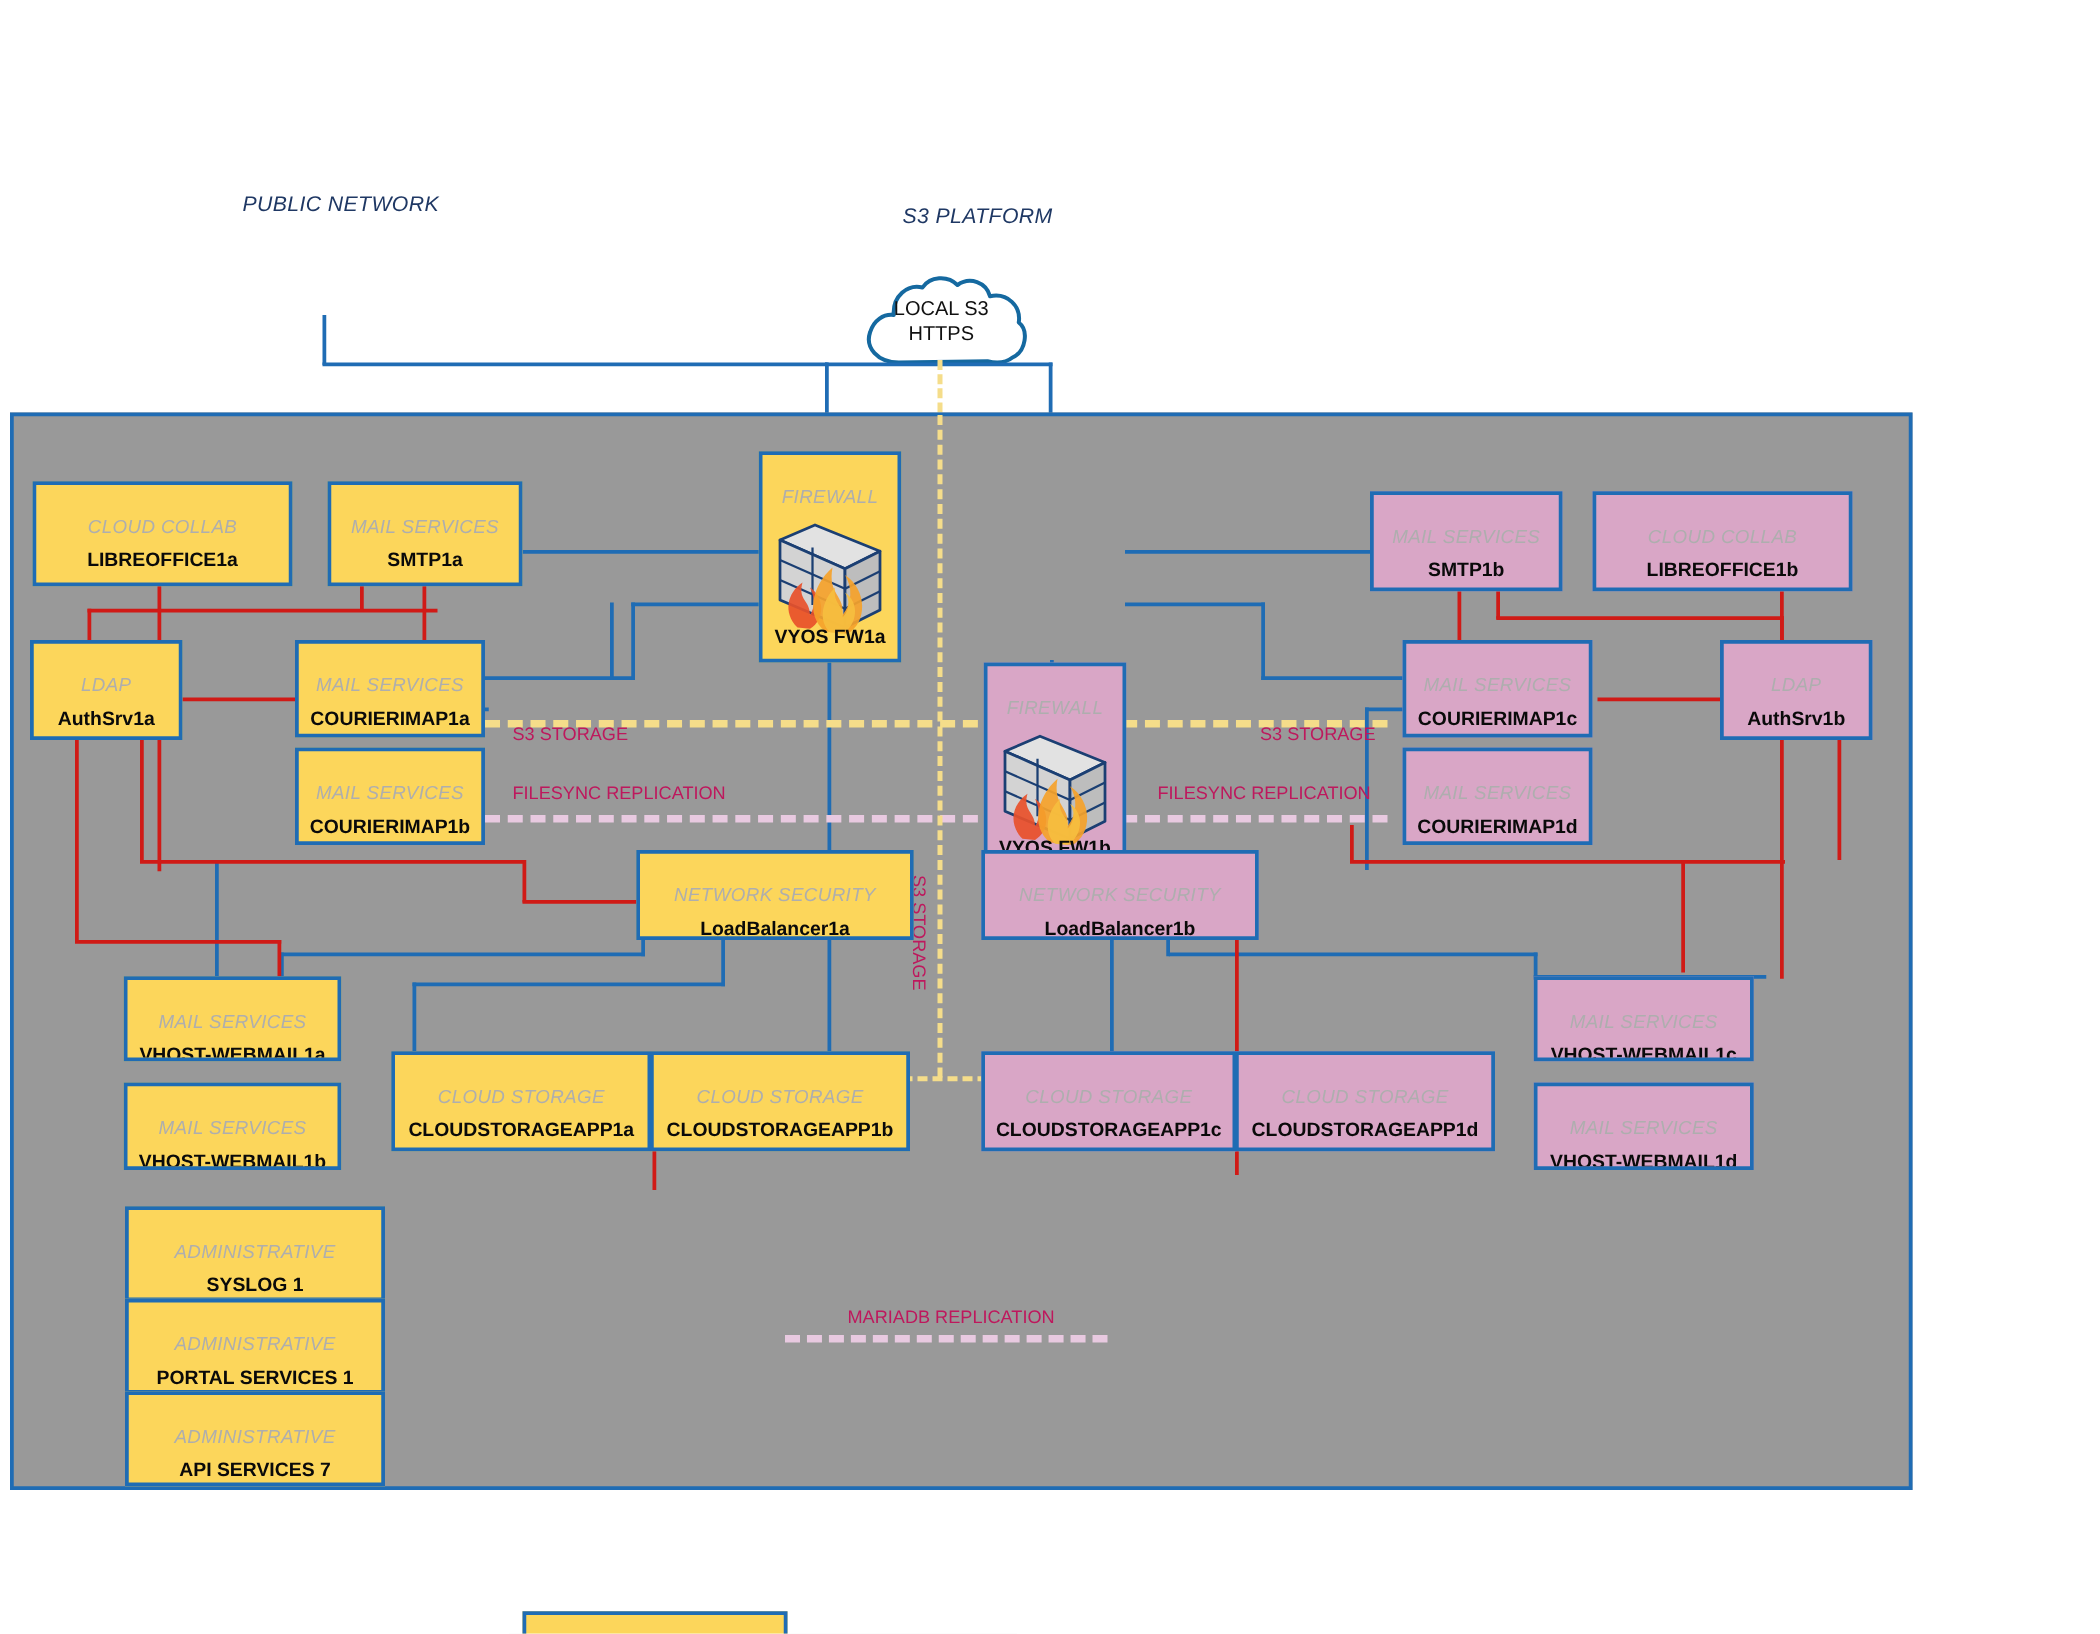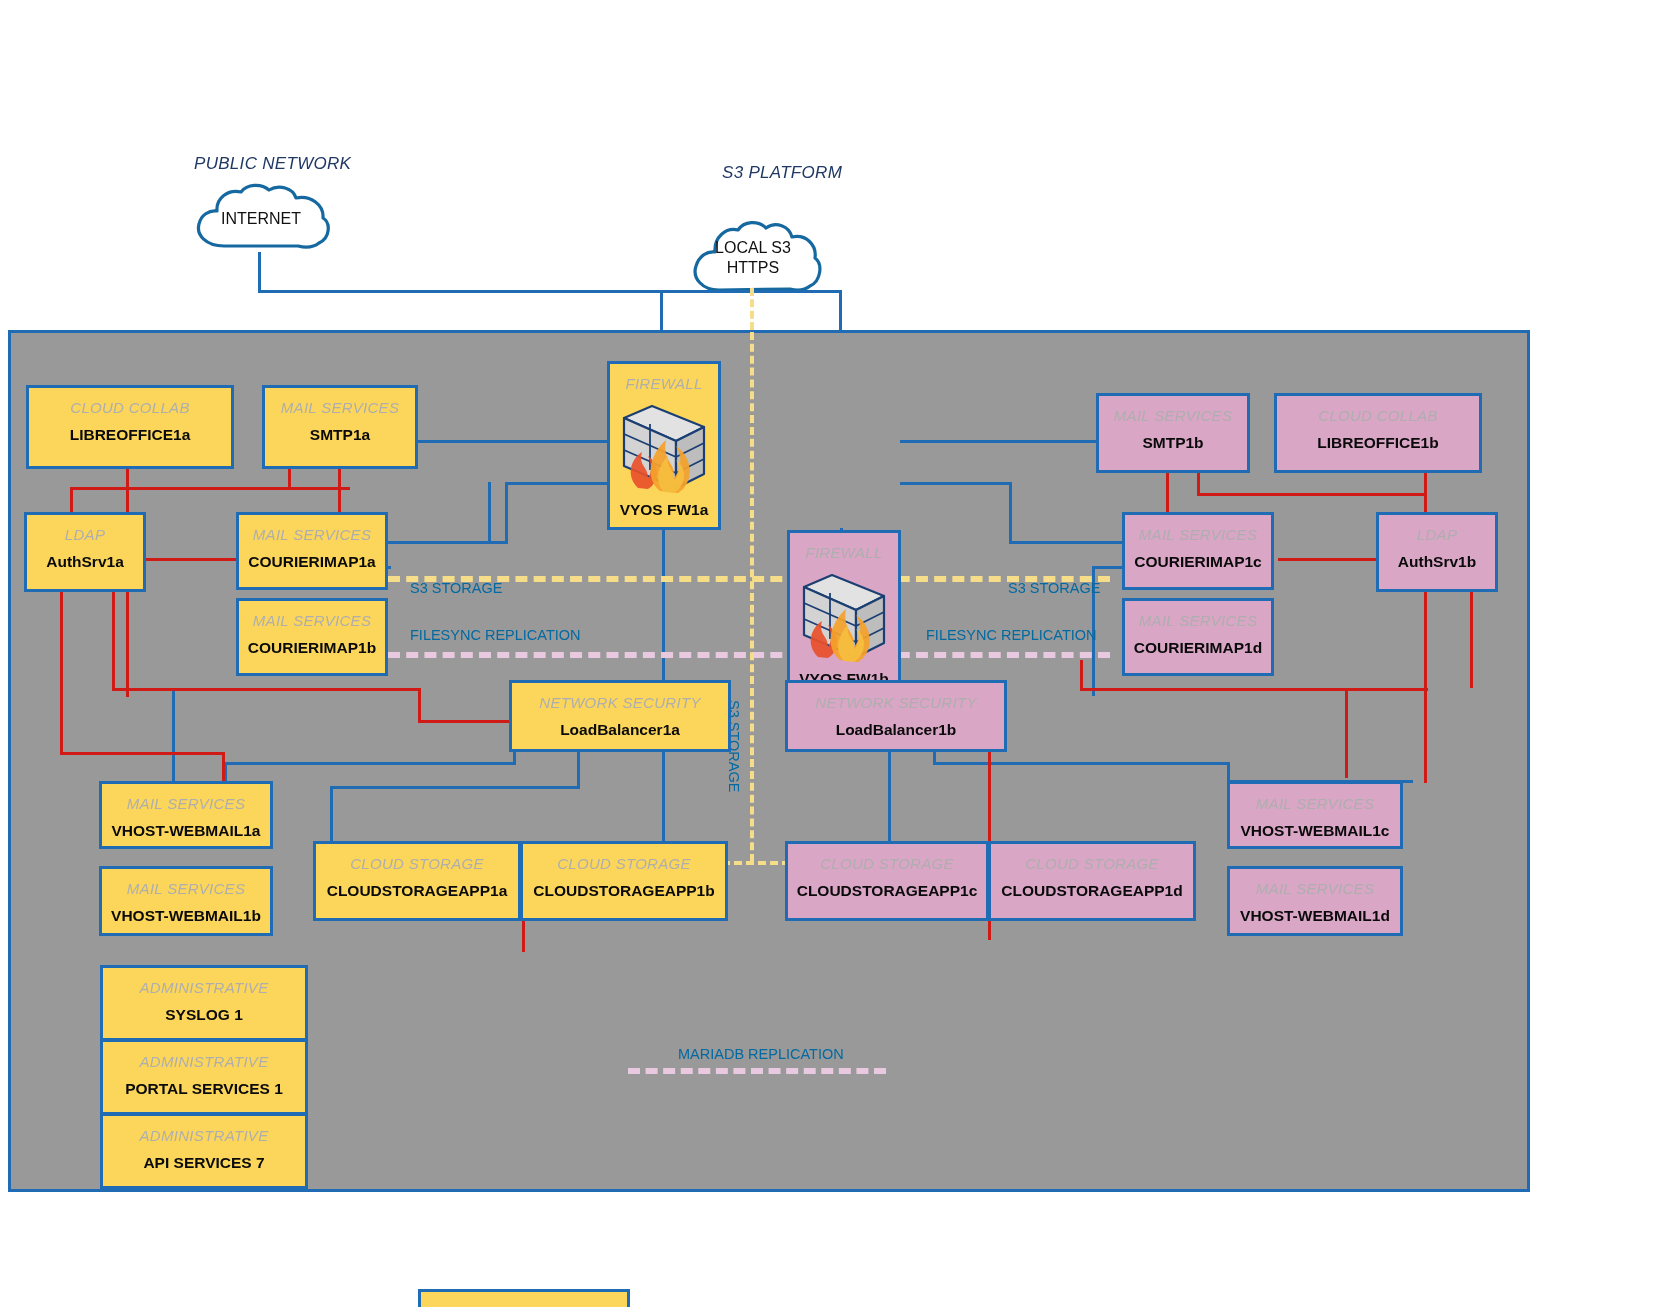--- a/index.html
+++ b/index.html
@@ -22,57 +22,48 @@
   .legend-box{border:3px solid #1f6cb4;display:flex;align-items:center;justify-content:center;
       font-size:15px;color:#27364f;letter-spacing:.2px;}
   .lz-a{background:#fcd65b;}
   .lz-b{background:#d9a6c6;}
 
   
   #dc{background:#999999;border:3px solid #1f6cb4;}
 
   
   .node{border:3px solid #1f6cb4;display:flex;flex-direction:column;
-      align-items:center;justify-content:flex-start;padding-top:11px;overflow:hidden;}
+      align-items:center;justify-content:flex-start;padding-top:25px;overflow:hidden;}
   .node.za{background:#fcd65b;}
   .node.zb{background:#d9a6c6;}
   .node .cat{font-style:italic;font-size:15px;color:#aeaeae;letter-spacing:.3px;white-space:nowrap;}
   .node .nm{font-weight:bold;font-size:15.5px;color:#0a0a0a;margin-top:10px;white-space:nowrap;}
   .node.stackicon{position:relative;}
   .node.stackicon .nm{position:absolute;bottom:8px;left:0;right:0;text-align:center;margin:0;}
 
   
   .lnk{position:absolute;background:#1f6cb4;}
   .lnk.red{background:#d01a16;}
   .dash{position:absolute;height:0;border-top:6px dashed #f5dd8a;}
   .dash.pink{border-top-color:#e8c9e0;}
   .vdash{position:absolute;width:0;border-left:4px dashed #f5dd8a;}
-  .dlabel{position:absolute;color:#0369a1;font-size:14.5px;white-space:nowrap;}
+  .dlabel{position:absolute;color:#be185d;font-size:14.5px;white-space:nowrap;}
   .dlabel.vert{writing-mode:vertical-rl;text-orientation:mixed;}
 
   
   .fwicon{position:relative;width:112px;height:104px;margin-top:4px;}
 </style>
 </head>
 <body>
 
 <div id="stage">
 
   <div class="abs caption" style="left:194px;top:154px;">PUBLIC NETWORK</div>
   <div class="abs caption" style="left:722px;top:163px;">S3 PLATFORM</div>
 
-  <div class="cloud" style="left:190px;top:186px;width:142px;height:66px;">
-    <svg width="142" height="66" viewBox="0 0 142 66">
-      <path d="M34 60 C16 60 6 49 9 38 C11 29 19 24 27 25 C26 12 38 3 51 6 C57 -2 71 -3 79 4
-               C89 -2 103 2 106 12 C121 9 134 19 133 32 C141 37 140 52 129 57 C124 61 116 62 108 60 Z" fill="#ffffff" stroke="#1569a0" stroke-width="3.2" stroke-linejoin="round"></path>
-    </svg>
-    <div class="ctext">
-        <span>INTERNET</span>
-      </div>
-  </div>
 
   <div class="cloud" style="left:688px;top:220px;width:130px;height:76px;">
     <svg width="130" height="76" viewBox="0 0 130 76">
       <path d="M31 70 C14 70 4 58 8 46 C11 36 19 31 27 32 C26 17 38 7 50 10 C56 1 70 0 78 8
                C88 1 101 6 104 17 C118 14 129 25 127 38 C135 44 133 61 122 66 C117 70 110 71 102 69 Z" fill="#ffffff" stroke="#1569a0" stroke-width="3.2" stroke-linejoin="round"></path>
     </svg>
     <div class="ctext">
       <span>LOCAL S3</span>
       <span>HTTPS</span>
     </div>

